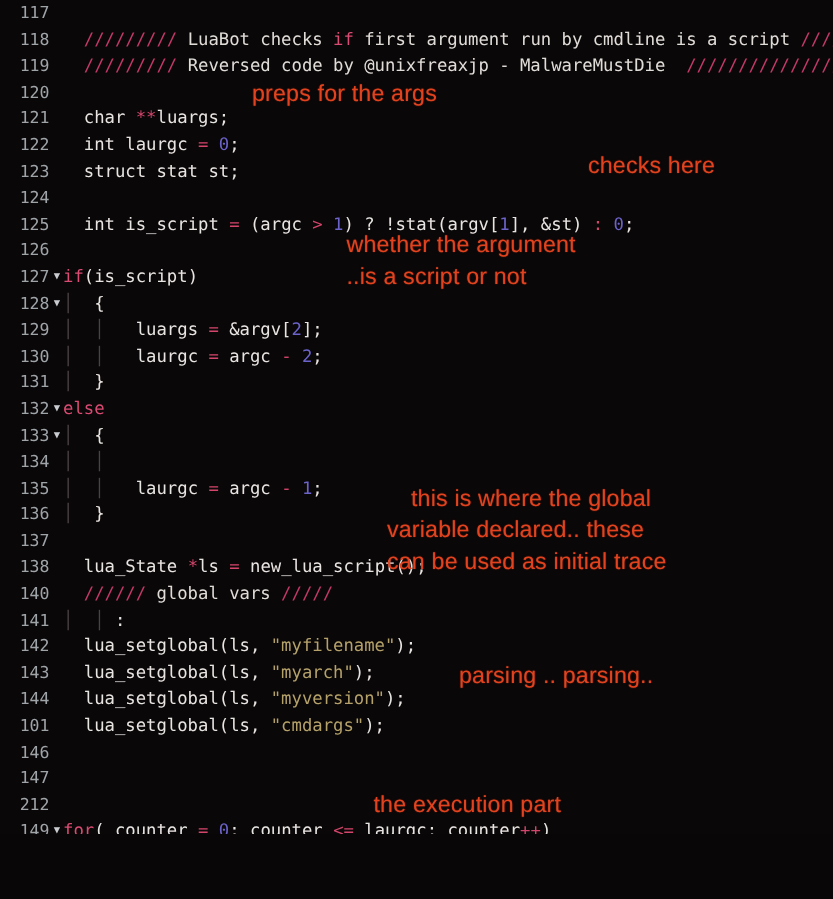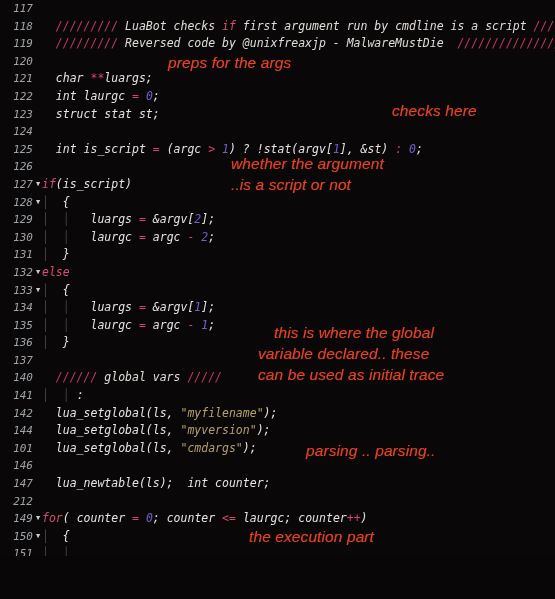--- a/index.html
+++ b/index.html
@@ -13,21 +13,20 @@
     overflow: hidden;
     font-family: "DejaVu Sans Mono", monospace;
   }
 
   #editor {
     position: relative;
     width: 555px;
     height: 556px;
     background: #0a0708;
     overflow: hidden;
-    font-style: italic;
   }
 
   
   .code-area {
     position: absolute;
     left: 0;
     top: 0;
     width: 555px;
     padding-top: 0px;
   }
@@ -111,31 +110,33 @@
       <div class="line"><span class="gutter">124</span><span class="fold"></span><span class="src"></span></div>
       <div class="line"><span class="gutter">125</span><span class="fold"></span><span class="src"><span class="type">  int </span><span class="src">is_script </span><span class="op">=</span><span class="src"> (argc </span><span class="op">&gt;</span><span class="src"> </span><span class="num">1</span><span class="src">) ? !stat(argv[</span><span class="num">1</span><span class="src">], &amp;st) </span><span class="op">:</span><span class="src"> </span><span class="num">0</span><span class="src">;</span></span></div>
       <div class="line"><span class="gutter">126</span><span class="fold"></span><span class="src"></span></div>
       <div class="line"><span class="gutter">127</span><span class="fold">▼</span><span class="src"><span class="kw">if</span><span class="src">(is_script)</span></span></div>
       <div class="line"><span class="gutter">128</span><span class="fold">▼</span><span class="guides">│  </span><span class="src"><span class="src">{</span></span></div>
       <div class="line"><span class="gutter">129</span><span class="fold"></span><span class="guides">│  │  </span><span class="src"><span class="src"> luargs </span><span class="op">=</span><span class="src"> &amp;argv[</span><span class="num">2</span><span class="src">];</span></span></div>
       <div class="line"><span class="gutter">130</span><span class="fold"></span><span class="guides">│  │  </span><span class="src"><span class="src"> laurgc </span><span class="op">=</span><span class="src"> argc </span><span class="op">-</span><span class="src"> </span><span class="num">2</span><span class="src">;</span></span></div>
       <div class="line"><span class="gutter">131</span><span class="fold"></span><span class="guides">│  </span><span class="src"><span class="src">}</span></span></div>
       <div class="line"><span class="gutter">132</span><span class="fold">▼</span><span class="src"><span class="kw">else</span></span></div>
       <div class="line"><span class="gutter">133</span><span class="fold">▼</span><span class="guides">│  </span><span class="src"><span class="src">{</span></span></div>
-      <div class="line"><span class="gutter">134</span><span class="fold"></span><span class="guides">│  │  </span><span class="src"><span class="src"> luargs </span><span class="op">=</span><span class="src"> &amp;argv[</span><span class="num">1</span><span class="src">];</span></span></div>
+      <div class="line"><span class="gutter">134</span><span class="fold"></span><span class="guides">│  │  </span></div>
       <div class="line"><span class="gutter">135</span><span class="fold"></span><span class="guides">│  │  </span><span class="src"><span class="src"> laurgc </span><span class="op">=</span><span class="src"> argc </span><span class="op">-</span><span class="src"> </span><span class="num">1</span><span class="src">;</span></span></div>
       <div class="line"><span class="gutter">136</span><span class="fold"></span><span class="guides">│  </span><span class="src"><span class="src">}</span></span></div>
       <div class="line"><span class="gutter">137</span><span class="fold"></span><span class="src"></span></div>
+      <div class="line"><span class="gutter">138</span><span class="fold"></span><span class="src"><span class="src">  lua_State </span><span class="op">*</span><span class="src">ls </span><span class="op">=</span><span class="src"> new_lua_script();</span></span></div>
       <div class="line"><span class="gutter">140</span><span class="fold"></span><span class="src"><span class="cmtd">  ////// </span><span class="cmt">global vars </span><span class="cmtd">/////</span></span></div>
       <div class="line"><span class="gutter">141</span><span class="fold"></span><span class="guides">│  │ </span><span class="src"><span class="src">:</span></span></div>
       <div class="line"><span class="gutter">142</span><span class="fold"></span><span class="src"><span class="src">  lua_setglobal(ls, </span><span class="str">"myfilename"</span><span class="src">);</span></span></div>
+      <div class="line"><span class="gutter">143</span><span class="fold"></span><span class="src"><span class="src">  lua_setglobal(ls, </span><span class="str">"myarch"</span><span class="src">);</span></span></div>
       <div class="line"><span class="gutter">144</span><span class="fold"></span><span class="src"><span class="src">  lua_setglobal(ls, </span><span class="str">"myversion"</span><span class="src">);</span></span></div>
       <div class="line"><span class="gutter">101</span><span class="fold"></span><span class="src"><span class="src">  lua_setglobal(ls, </span><span class="str">"cmdargs"</span><span class="src">);</span></span></div>
       <div class="line"><span class="gutter">146</span><span class="fold"></span><span class="src"></span></div>
-      <div class="line"><span class="gutter">147</span><span class="fold"></span><span class="src"><span class="src">  lua_newtable(ls);  int counter;</span></span></div>
+      <div class="line"><span class="gutter">147</span><span class="fold"></span></div>
       <div class="line"><span class="gutter">212</span><span class="fold"></span><span class="src"></span></div>
       <div class="line"><span class="gutter">149</span><span class="fold">▼</span><span class="src"><span class="kw">for</span><span class="src">( counter </span><span class="op">=</span><span class="src"> </span><span class="num">0</span><span class="src">; counter </span><span class="op">&lt;=</span><span class="src"> laurgc; counter</span><span class="op">++</span><span class="src">)</span></span></div>
       <div class="line"><span class="gutter">150</span><span class="fold">▼</span><span class="guides">│  </span><span class="src"><span class="src">{</span></span></div>
       <div class="line"><span class="gutter">151</span><span class="fold"></span><span class="guides">│  │  </span><span class="src"></span></div>
     </div>
 <div class="annot" style="left: 168px; top: 53px;">preps for the args</div>
     <div class="annot" style="left: 392px; top: 101px;">checks here</div>
     <div class="annot" style="left: 231px; top: 154px;">whether the argument</div>
     <div class="annot" style="left: 231px; top: 175px;">..is a script or not</div>
     <div class="annot" style="left: 274px; top: 323px;">this is where the global</div>

